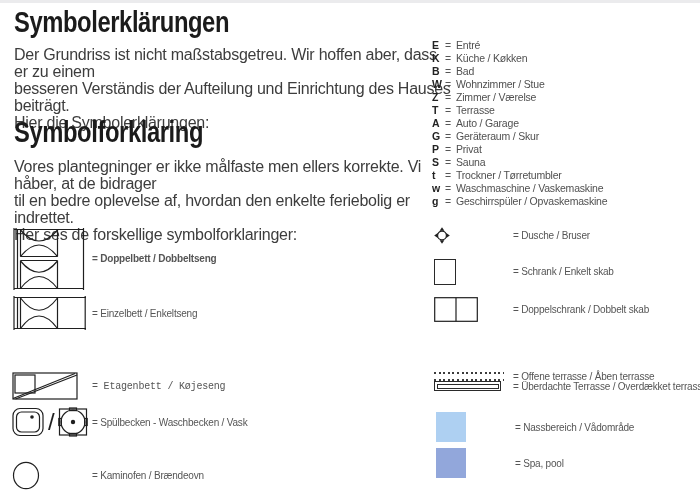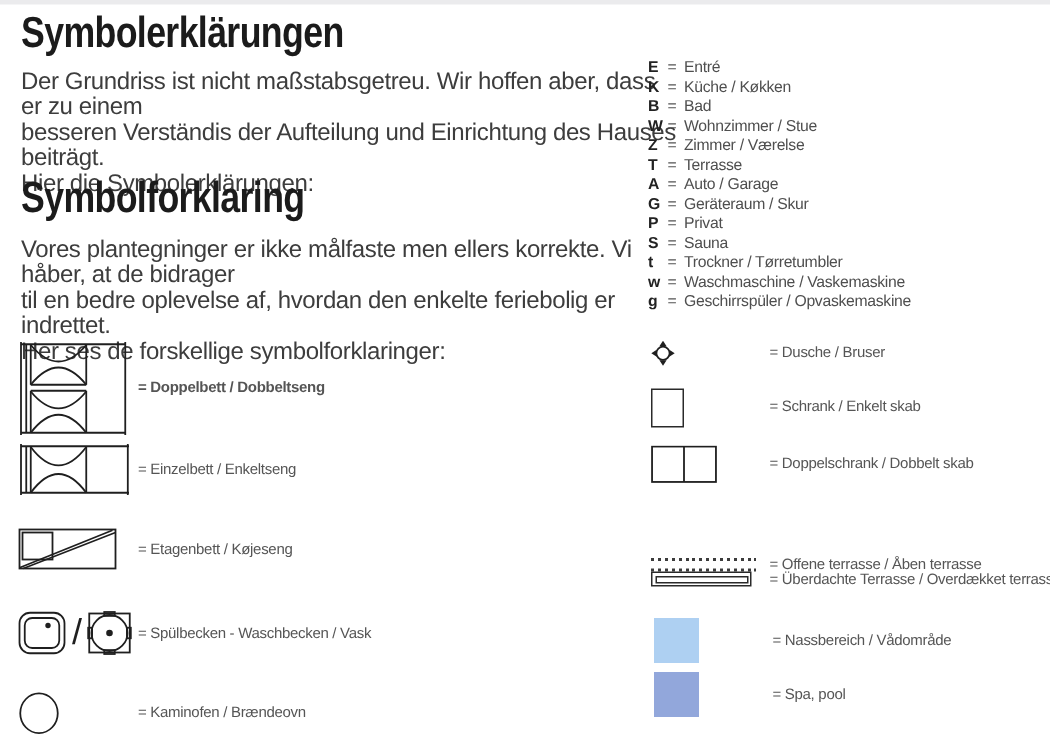--- a/index.html
+++ b/index.html
@@ -185,21 +185,21 @@
       <line class="ln" x1="73.2" y1="0" x2="73.2" y2="34" stroke-width="2"></line>
       <line class="ln" x1="8.5" y1="1.5" x2="8.5" y2="32.5"></line>
       <line class="ln" x1="45.5" y1="1.5" x2="45.5" y2="32.5"></line>
       <path class="ln" d="M8.5,2 Q27,26.5 45.5,2"></path>
       <path class="ln" d="M8.5,32.5 Q27,7.5 45.5,32.5"></path>
     </svg>
   </span>
   <span class="sym-label">= Einzelbett / Enkeltseng</span>
 </div>
 
-<div class="sym-row left" style="top:352px;height:28px;">
+<div class="sym-row left" style="top:372px;height:28px;font-family:Liberation Mono, monospace;">
   <span class="slot">
     <svg width="66" height="28" viewBox="0 0 66 28">
       <rect class="ln" x="1" y="1" width="64" height="26"></rect>
       <rect class="ln" x="3" y="3" width="20" height="18"></rect>
       <line class="ln" x1="1" y1="26.5" x2="63" y2="1.5"></line>
       <line class="ln" x1="3.5" y1="27" x2="65" y2="3"></line>
     </svg>
   </span>
   <span class="sym-label">= Etagenbett / Køjeseng</span>
 </div>

